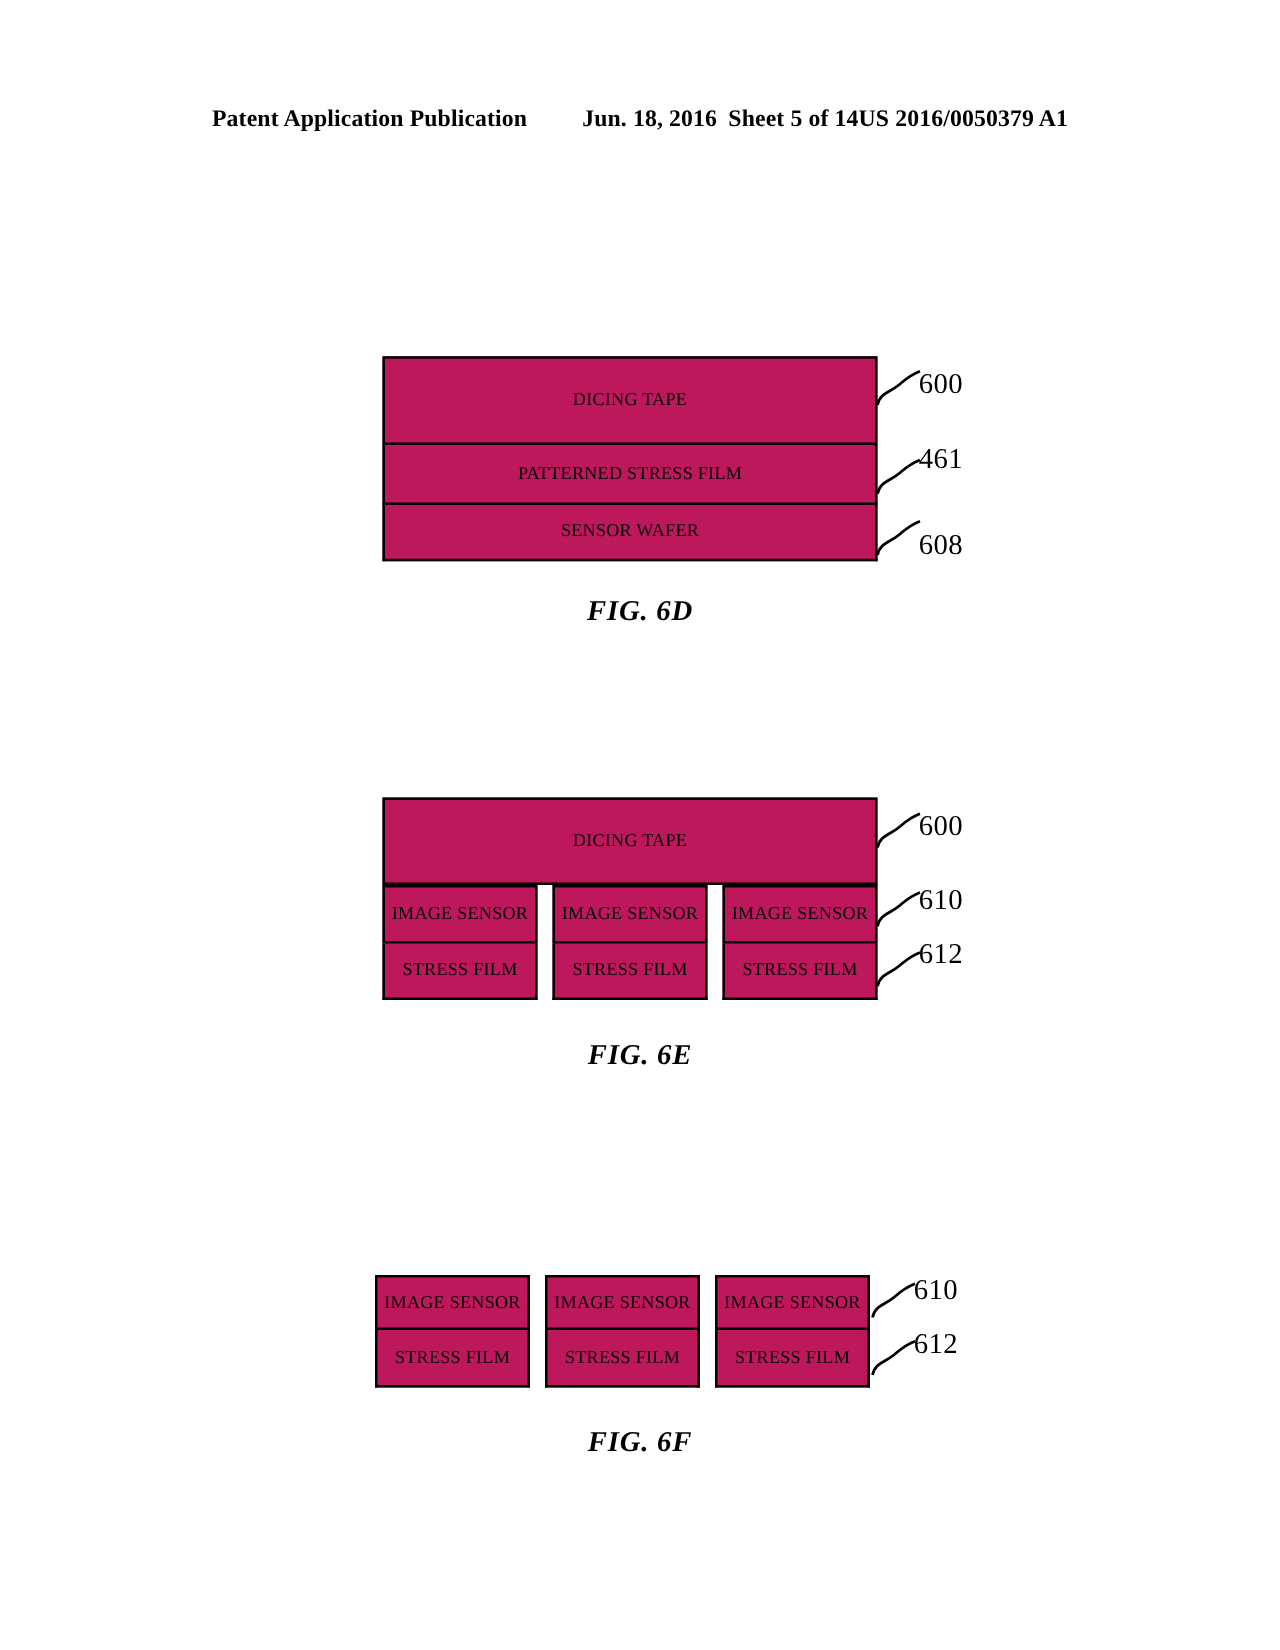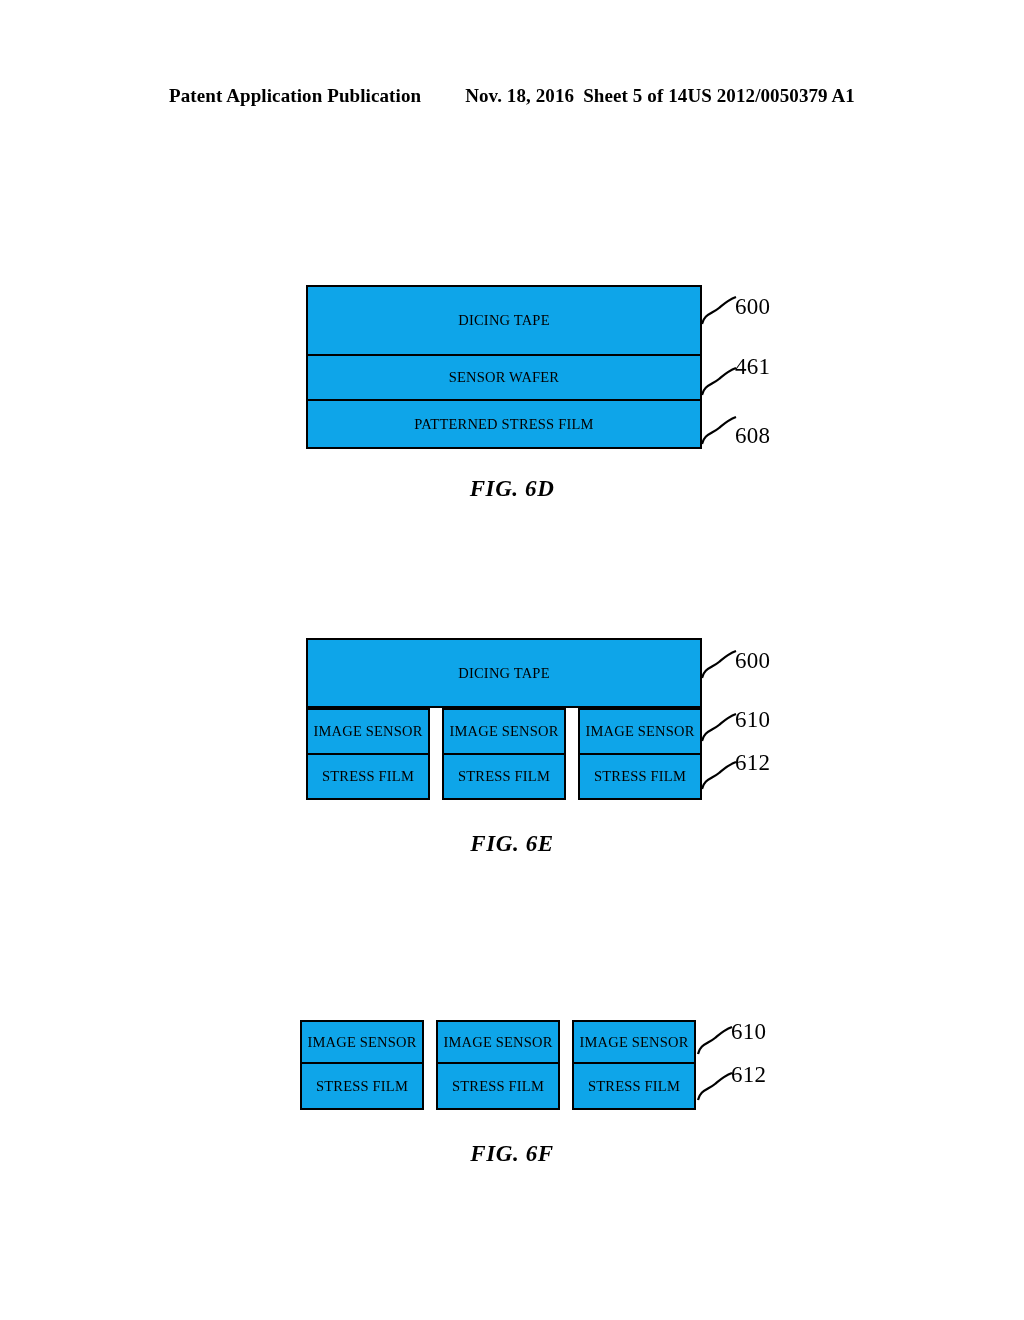--- a/index.html
+++ b/index.html
@@ -48,21 +48,21 @@
   .layer {
     box-sizing: border-box;
     border: 2.5px solid #000;
     display: flex;
     align-items: center;
     justify-content: center;
     text-align: center;
     font-family: "Liberation Serif", "DejaVu Serif", serif;
     font-size: 14.5px;
     letter-spacing: 0.2px;
-    background: #0ea5e9;
+    background: #be185d;
     white-space: nowrap;
   }
   .layer + .layer { border-top: none; }
 
   
   .die-row {
     position: absolute;
     display: flex;
   }
   .die {
@@ -97,36 +97,36 @@
     letter-spacing: 0.6px;
   }
 </style>
 </head>
 <body>
 
 <div class="page">
 
   <div class="pub-header">
     <span class="hdr-title">Patent Application Publication</span>
-    <span class="hdr-date">Nov. 18, 2016</span>
+    <span class="hdr-date">Jun. 18, 2016</span>
     <span class="hdr-sheet">Sheet 5 of 14</span>
-    <span class="hdr-pubnum">US 2012/0050379 A1</span>
+    <span class="hdr-pubnum">US 2016/0050379 A1</span>
   </div>
 
   <div class="figure">
 
     <div class="stack" style="left:306px; top:285px; width:396px;">
       <div class="layer" style="height:71px;">
         <span>DICING TAPE</span>
       </div>
+      <div class="layer" style="height:48px;">
+        <span>PATTERNED STRESS FILM</span>
+      </div>
       <div class="layer" style="height:45px;">
         <span>SENSOR WAFER</span>
-      </div>
-      <div class="layer" style="height:48px;">
-        <span>PATTERNED STRESS FILM</span>
       </div>
     </div>
 
     <svg class="leader" style="left:700px; top:292px;" width="40" height="34" viewBox="0 0 40 34">
       <path d="M2,32 C4,22 12,22 19,16 C25,11 28,8 36,5" fill="none" stroke="#000" stroke-width="2.2"></path>
     </svg>
     <span class="refnum" style="left:735px; top:294px;">600</span>
 
     <svg class="leader" style="left:700px; top:363px;" width="40" height="34" viewBox="0 0 40 34">
       <path d="M2,32 C4,22 12,22 19,16 C25,11 28,8 36,5" fill="none" stroke="#000" stroke-width="2.2"></path>

